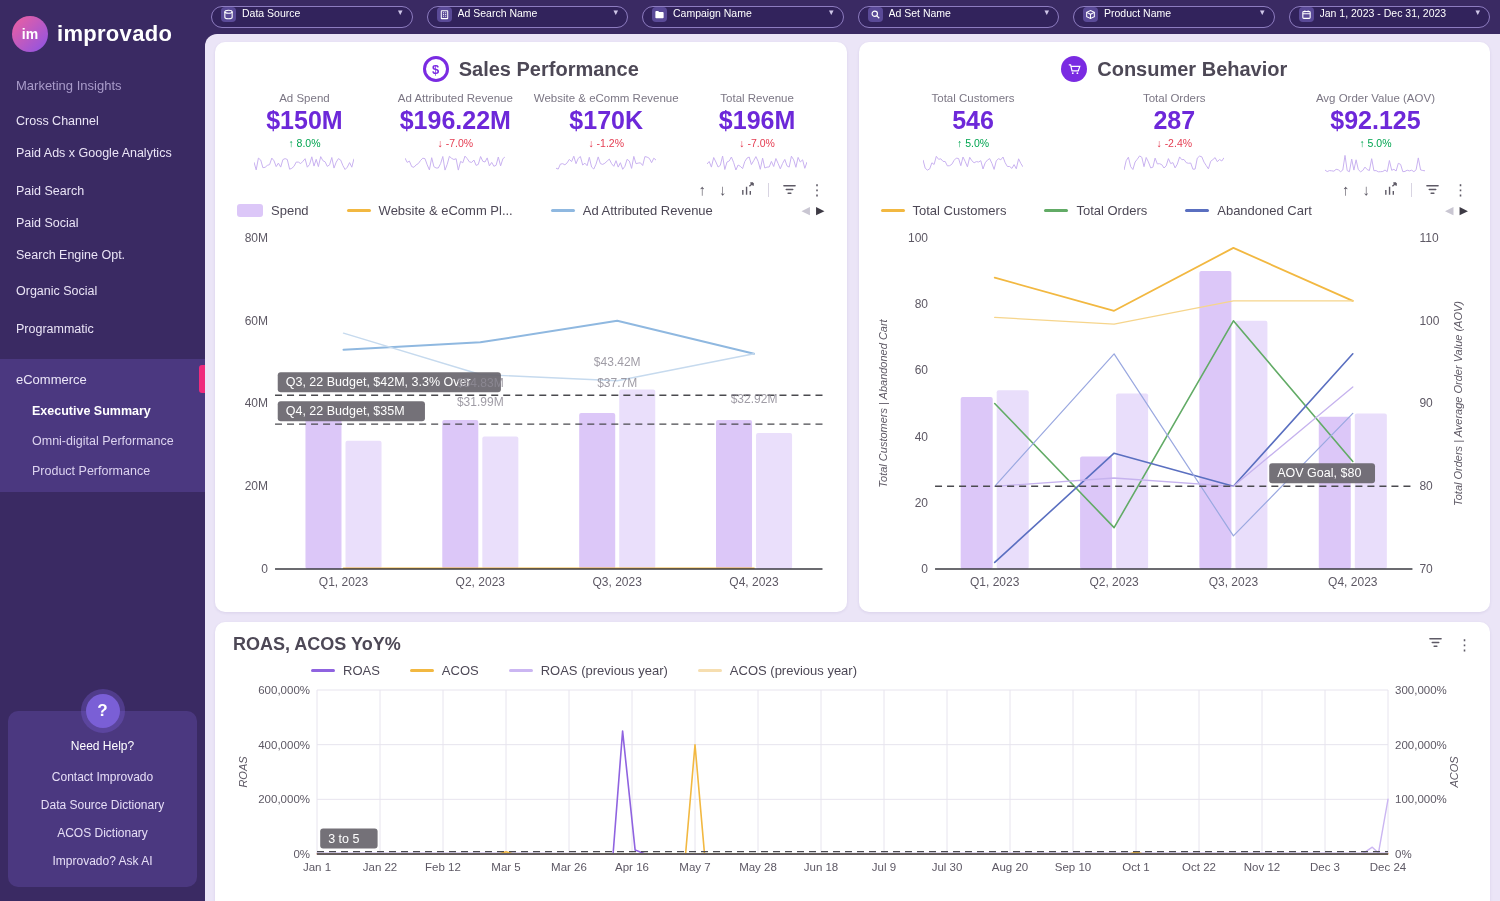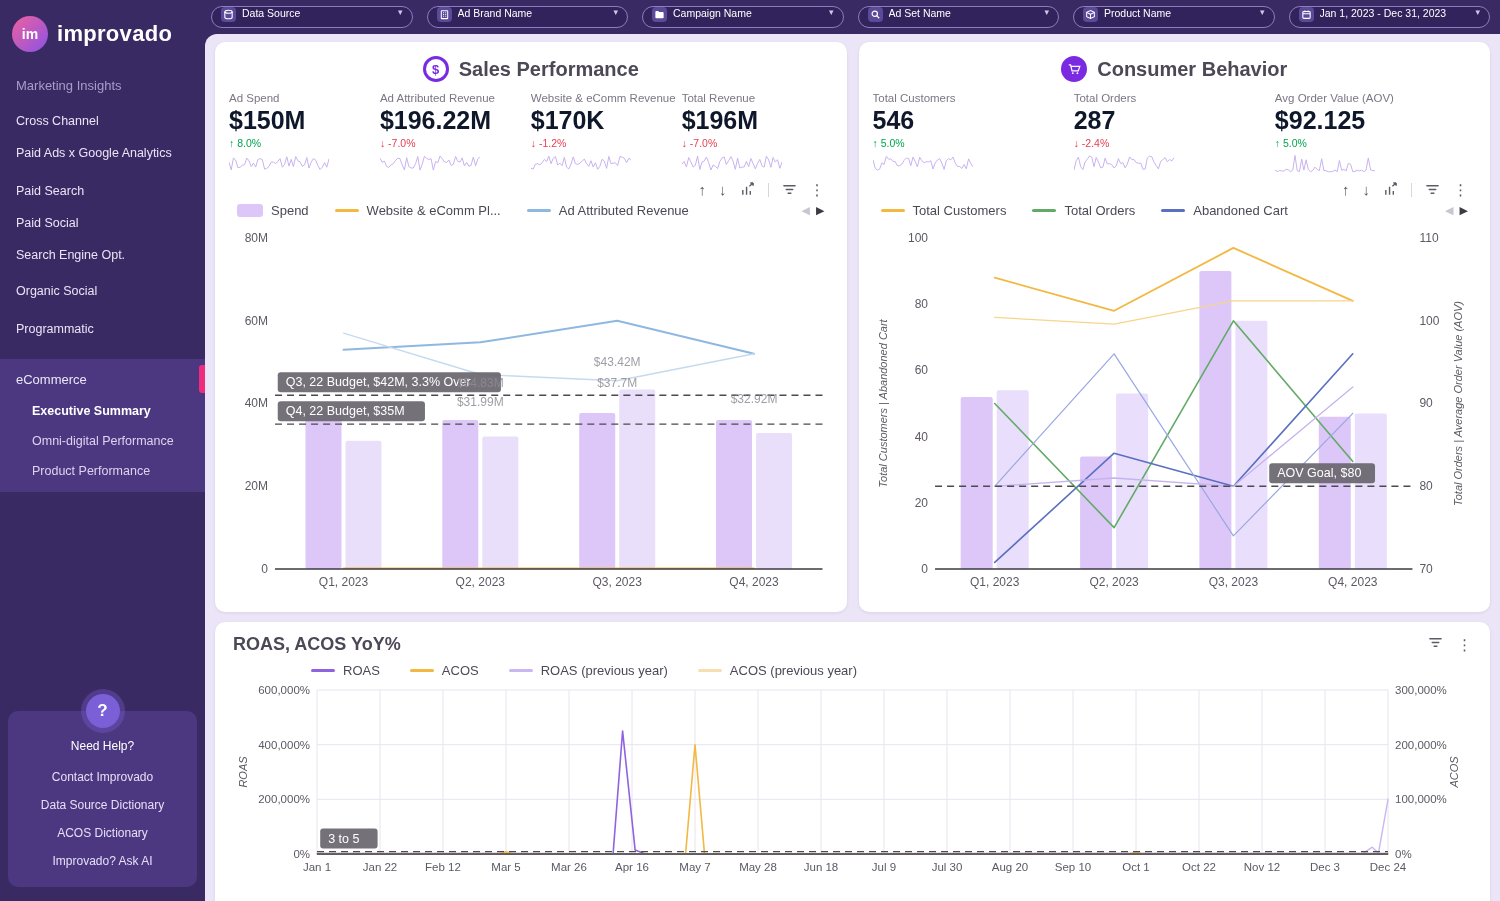--- a/index.html
+++ b/index.html
@@ -36,31 +36,31 @@
   .card{background:#fff;border-radius:10px;box-shadow:0 1px 3px rgba(70,50,130,.10)}
   .card.half{flex:1;height:570px;display:flex;flex-direction:column;padding:12px 14px 6px;min-width:0}
   .card.wide{margin-top:10px;height:336px;display:flex;flex-direction:column;padding:10px 16px 12px}
 
   
   .card-head{display:flex;align-items:center;justify-content:center;gap:10px;padding:2px 0 10px}
   .card-title{font-size:20px;font-weight:700;color:#4d4856}
   .ic-dollar{width:26px;height:26px;border-radius:50%;border:3px solid #7a2be2;color:#7a2be2;font-weight:700;font-size:13px;display:flex;align-items:center;justify-content:center}
   .ic-cart{width:26px;height:26px;border-radius:50%;background:#7a2be2;display:flex;align-items:center;justify-content:center}
   .kpis{display:flex}
-  .kpi{flex:1;min-width:0}
+  .kpi{flex:1;text-align:center;min-width:0}
   .kpi .lbl{font-size:11.5px;color:#7b7684;white-space:nowrap;overflow:hidden}
-  .kpi .val{font-size:25px;color:#0f172a;font-weight:600;margin-top:2px}
+  .kpi .val{font-size:25px;color:#6d28d9;font-weight:600;margin-top:2px}
   .kpi .delta{font-size:10.5px;margin-top:2px}
   .delta.pos{color:#00a550}
   .delta.neg{color:#e53d52}
   .kpi .spark{margin-top:3px}
   .tools{display:flex;justify-content:flex-end;align-items:center;gap:13px;padding:4px 8px;color:#5e5a66}
   .tools .t{cursor:pointer;font-size:15px;line-height:1;display:flex;align-items:center}
   .tools .div{width:1px;height:14px;background:#d8d4e2}
-  .legend{display:flex;align-items:center;gap:26px;padding:2px 8px 6px;font-size:13px;color:#4d4856}
+  .legend{display:flex;align-items:center;gap:38px;padding:2px 8px 6px;font-size:13px;color:#4d4856}
   .lg-item{display:flex;align-items:center;gap:8px;white-space:nowrap}
   .sw-bar{display:inline-block;width:26px;height:13px;border-radius:3px}
   .sw-line{display:inline-block;width:24px;height:3px;border-radius:2px}
   .lg-nav{margin-left:auto;display:flex;gap:6px;font-size:11px;align-items:center}
   .lg-prev{color:#c9c6d2;cursor:pointer}
   .lg-next{color:#3d3a44;cursor:pointer}
   .chartwrap{flex:1;min-height:0}
   .wide-head{display:flex;align-items:center;padding:2px 2px 6px}
   .wide-title{font-size:18px;font-weight:700;color:#4d4856}
   .wide-tools{margin-left:auto;display:flex;gap:14px;align-items:center;color:#5e5a66}
@@ -111,21 +111,21 @@
       <span class="lbl">Data Source</span>
       <span class="caret">▾</span>
     </div>
     <div class="pill">
       <span class="chip">
           <svg viewBox="0 0 12 12" width="11" height="11" fill="none" stroke="#fff" stroke-width="1.1">
             <rect x="2.5" y="1.8" width="7" height="8.7" rx="0.5"></rect>
             <path d="M4.5 4h1M6.8 4h1M4.5 6h1M6.8 6h1M4.5 8h1M6.8 8h1"></path>
           </svg>
         </span>
-      <span class="lbl">Ad Brand Name</span>
+      <span class="lbl">Ad Search Name</span>
       <span class="caret">▾</span>
     </div>
     <div class="pill">
       <span class="chip">
           <svg viewBox="0 0 12 12" width="11" height="11" fill="#fff">
             <path d="M1.5 3.2c0-.5.4-.9.9-.9h2.2l1 1.1h4c.5 0 .9.4.9.9v4.9c0 .5-.4.9-.9.9H2.4c-.5 0-.9-.4-.9-.9z"></path>
           </svg>
         </span>
       <span class="lbl">Campaign Name</span>
       <span class="caret">▾</span>

